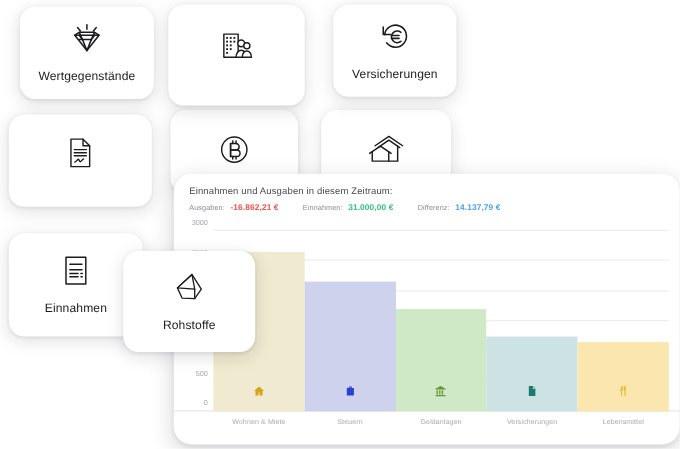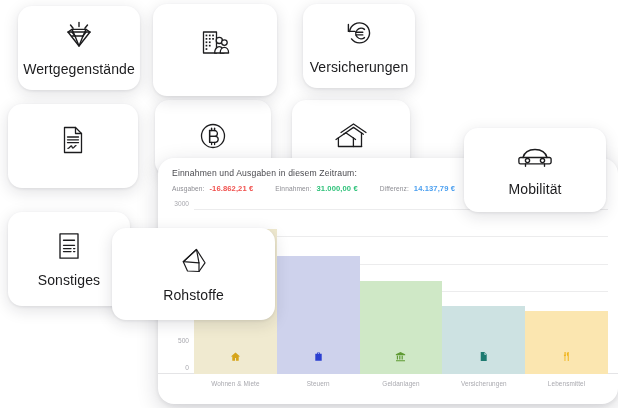--- a/index.html
+++ b/index.html
@@ -19,38 +19,38 @@
     box-shadow: 0 4px 16px rgba(20,20,40,.13), 0 1px 3px rgba(20,20,40,.08);
     display: flex;
     flex-direction: column;
     align-items: center;
     justify-content: center;
     text-align: center;
     padding: 8px 6px;
   }
   .card .ic { display: block; margin-bottom: 9px; }
   .card .lbl {
-    font-size: 14px;
+    font-size: 11px;
     line-height: 13px;
     color: #1c1c1e;
     font-weight: 400;
     letter-spacing: .1px;
     max-width: 120px;
   }
   .card.noicongap .ic { margin-bottom: 0; }
 
   #c-wert   { left:18px;  top:6px;    width:122px; height:84px; z-index:7; }
   #c-unt    { left:153px; top:4px;    width:124px; height:92px; z-index:7; }
   #c-fin    { left:303px; top:4px;    width:112px; height:84px; z-index:7; }
   #c-vers   { left:8px;   top:104px;  width:130px; height:84px; z-index:7; }
   #c-btc    { left:155px; top:100px;  width:116px; height:76px; z-index:3; }
   #c-haus   { left:292px; top:100px;  width:118px; height:76px; z-index:3; }
   #c-mob    { left:464px; top:128px;  width:142px; height:84px; z-index:9; }
   #c-sonst  { left:8px;   top:212px;  width:122px; height:94px; z-index:7; }
-  #c-roh    { left:112px; top:228px;  width:163px; height:92px; z-index:12; }
+  #c-roh    { left:112px; top:228px;  width:120px; height:92px; z-index:12; }
 
   
   #panel {
     position: absolute;
     left: 158px; top: 158px;
     width: 460px; height: 246px;
     background: #ffffff;
     border-radius: 16px;
     box-shadow: 0 6px 22px rgba(20,20,40,.16), 0 2px 5px rgba(20,20,40,.08);
     z-index: 5;
@@ -192,47 +192,34 @@
         <path d="M10.6 13.2L20.5 6.4l9.9 6.8"></path>
         <path d="M28.5 11.8v13"></path>
         <path d="M3 18.5L12.8 11.8 22.6 18.5"></path>
         <path d="M5.4 17v8.5h15V17"></path>
         <path d="M20.4 25.5h8.3"></path>
       </svg>
     </span>
     <span class="lbl"></span>
   </div>
 
-  <div class="card" id="c-mob">
-    <span class="ic">
-      <svg width="38" height="26" viewBox="0 0 38 26" fill="none" stroke="#1c1c1e" stroke-width="1.35" stroke-linecap="round" stroke-linejoin="round">
-        <path d="M7 13.5c1.4-5.2 4.4-8 12-8s10.6 2.8 12 8"></path>
-        <path d="M4.5 13.5h29a1.6 1.6 0 0 1 1.6 1.6v3.1a1.6 1.6 0 0 1-1.6 1.6h-29a1.6 1.6 0 0 1-1.6-1.6v-3.1a1.6 1.6 0 0 1 1.6-1.6z"></path>
-        <circle cx="11.5" cy="16.6" r="2.1"></circle>
-          <circle cx="26.5" cy="16.6" r="2.1"></circle>
-        <path d="M9.5 19.8v2.4"></path>
-          <path d="M28.5 19.8v2.4"></path>
-      </svg>
-    </span>
-    <span class="lbl">Mobilität</span>
-  </div>
 
   <div class="card" id="c-sonst">
     <span class="ic">
       <svg width="26" height="30" viewBox="0 0 26 30" fill="none" stroke="#1c1c1e" stroke-width="1.35" stroke-linejoin="round" stroke-linecap="round">
         <rect x="4" y="2.8" width="18" height="24.4"></rect>
         <path d="M7.5 9.2h11"></path>
           <path d="M7.5 14.3h11"></path>
         <path d="M7.5 17.6h7.5"></path>
           <path d="M7.5 20.6h7.5"></path>
         <path d="M17.6 17.6h1.2"></path>
           <path d="M17.6 20.6h1.2"></path>
       </svg>
     </span>
-    <span class="lbl">Sonstiges</span>
+    <span class="lbl">Einnahmen</span>
   </div>
 
   <div class="card" id="c-roh">
     <span class="ic">
       <svg width="32" height="30" viewBox="0 0 32 30" fill="none" stroke="#1c1c1e" stroke-width="1.2" stroke-linejoin="round" stroke-linecap="round">
         <path d="M18.5 3.5L27 16.8 21 25.5 9.5 25l-4.2-9.3z"></path>
         <path d="M18.5 3.5L5.3 15.7l15.7 1.1z"></path>
         <path d="M21 16.8L21 25.5"></path>
       </svg>
     </span>

